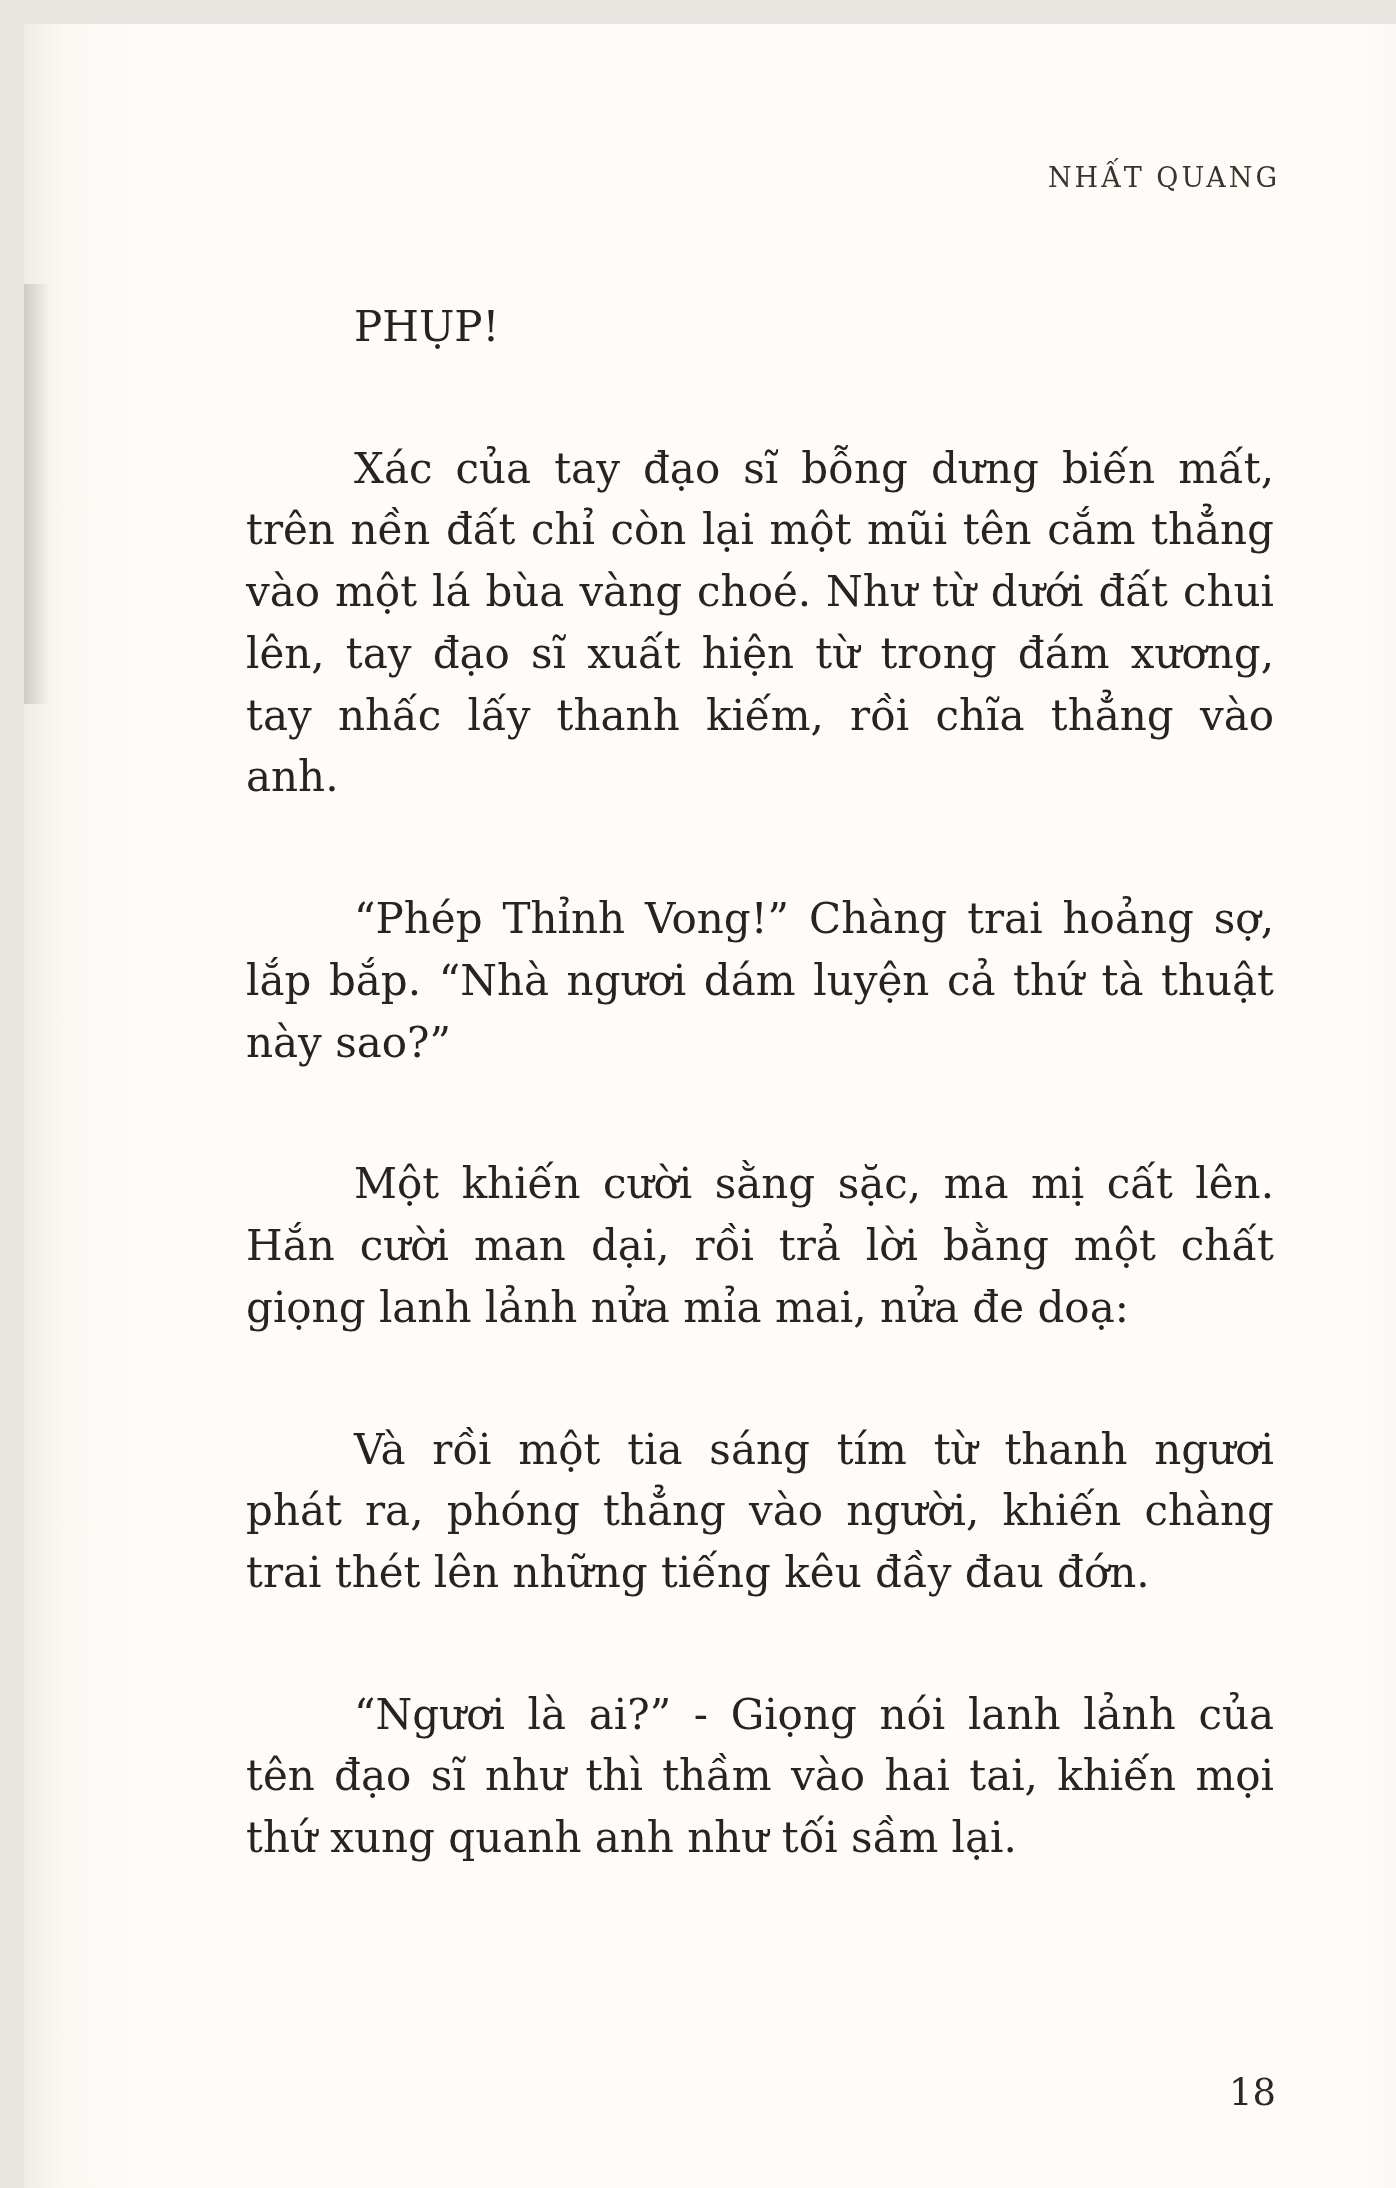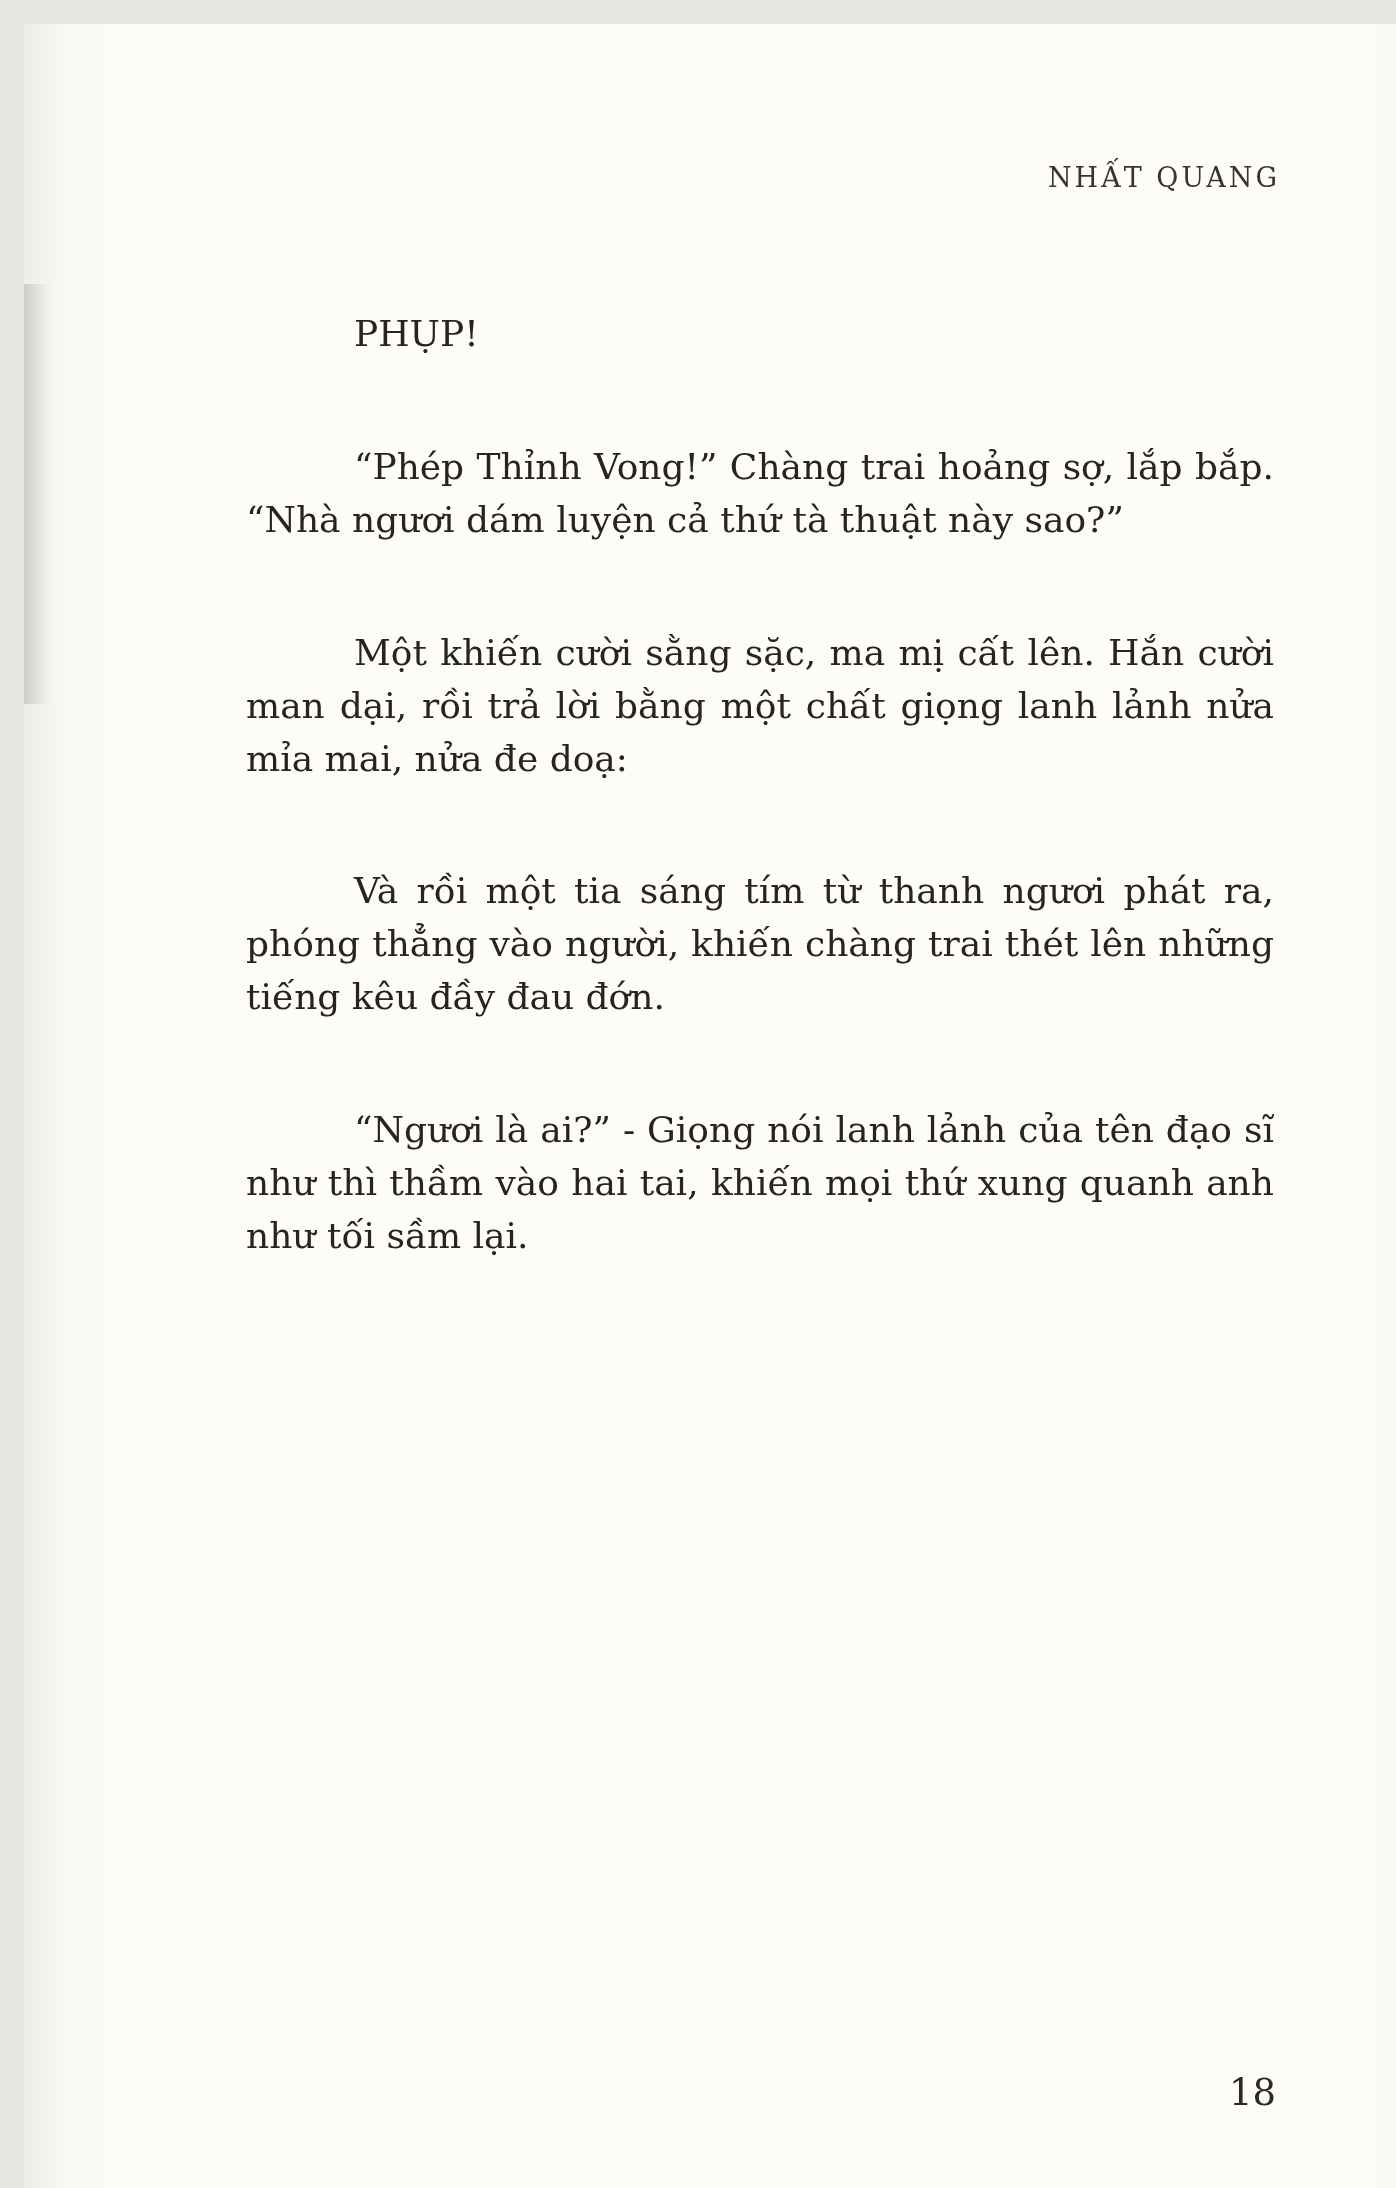--- a/index.html
+++ b/index.html
@@ -34,24 +34,24 @@
     position: absolute;
     top: 126px;
     right: 128px;
     font-size: 27px;
     letter-spacing: 3px;
     color: #3b342c;
   }
 
   .body-text {
     position: absolute;
-    top: 260px;
+    top: 248px;
     left: 198px;
     width: 1076px;
-    font-size: 36px;
+    font-size: 42px;
     line-height: 1.47;
     text-align: justify;
     color: #28231e;
   }
 
   .para {
     text-indent: 108px;
     margin-bottom: 56px;
   }
 
@@ -78,20 +78,21 @@
 <body>
 
 <div class="page">
 
   <div class="edge-shading"></div>
 
   <div class="running-header">NHẤT QUANG</div>
 
   <div class="body-text">
     <p class="para">PHỤP!</p>
+    <p class="para">Xác của tay đạo sĩ bỗng dưng biến mất, trên nền đất chỉ còn lại một mũi tên cắm thẳng vào một lá bùa vàng choé. Như từ dưới đất chui lên, tay đạo sĩ xuất hiện từ trong đám xương, tay nhấc lấy thanh kiếm, rồi chĩa thẳng vào anh.</p>
     <p class="para">“Phép Thỉnh Vong!” Chàng trai hoảng sợ, lắp bắp. “Nhà ngươi dám luyện cả thứ tà thuật này sao?”</p>
     <p class="para">Một khiến cười sằng sặc, ma mị cất lên. Hắn cười man dại, rồi trả lời bằng một chất giọng lanh lảnh nửa mỉa mai, nửa đe doạ:</p>
     <p class="para">Và rồi một tia sáng tím từ thanh ngươi phát ra, phóng thẳng vào người, khiến chàng trai thét lên những tiếng kêu đầy đau đớn.</p>
     <p class="para">“Ngươi là ai?” - Giọng nói lanh lảnh của tên đạo sĩ như thì thầm vào hai tai, khiến mọi thứ xung quanh anh như tối sầm lại.</p>
   </div>
 
   <div class="page-number">18</div>
 
   <div class="bottom-strip"></div>
 

